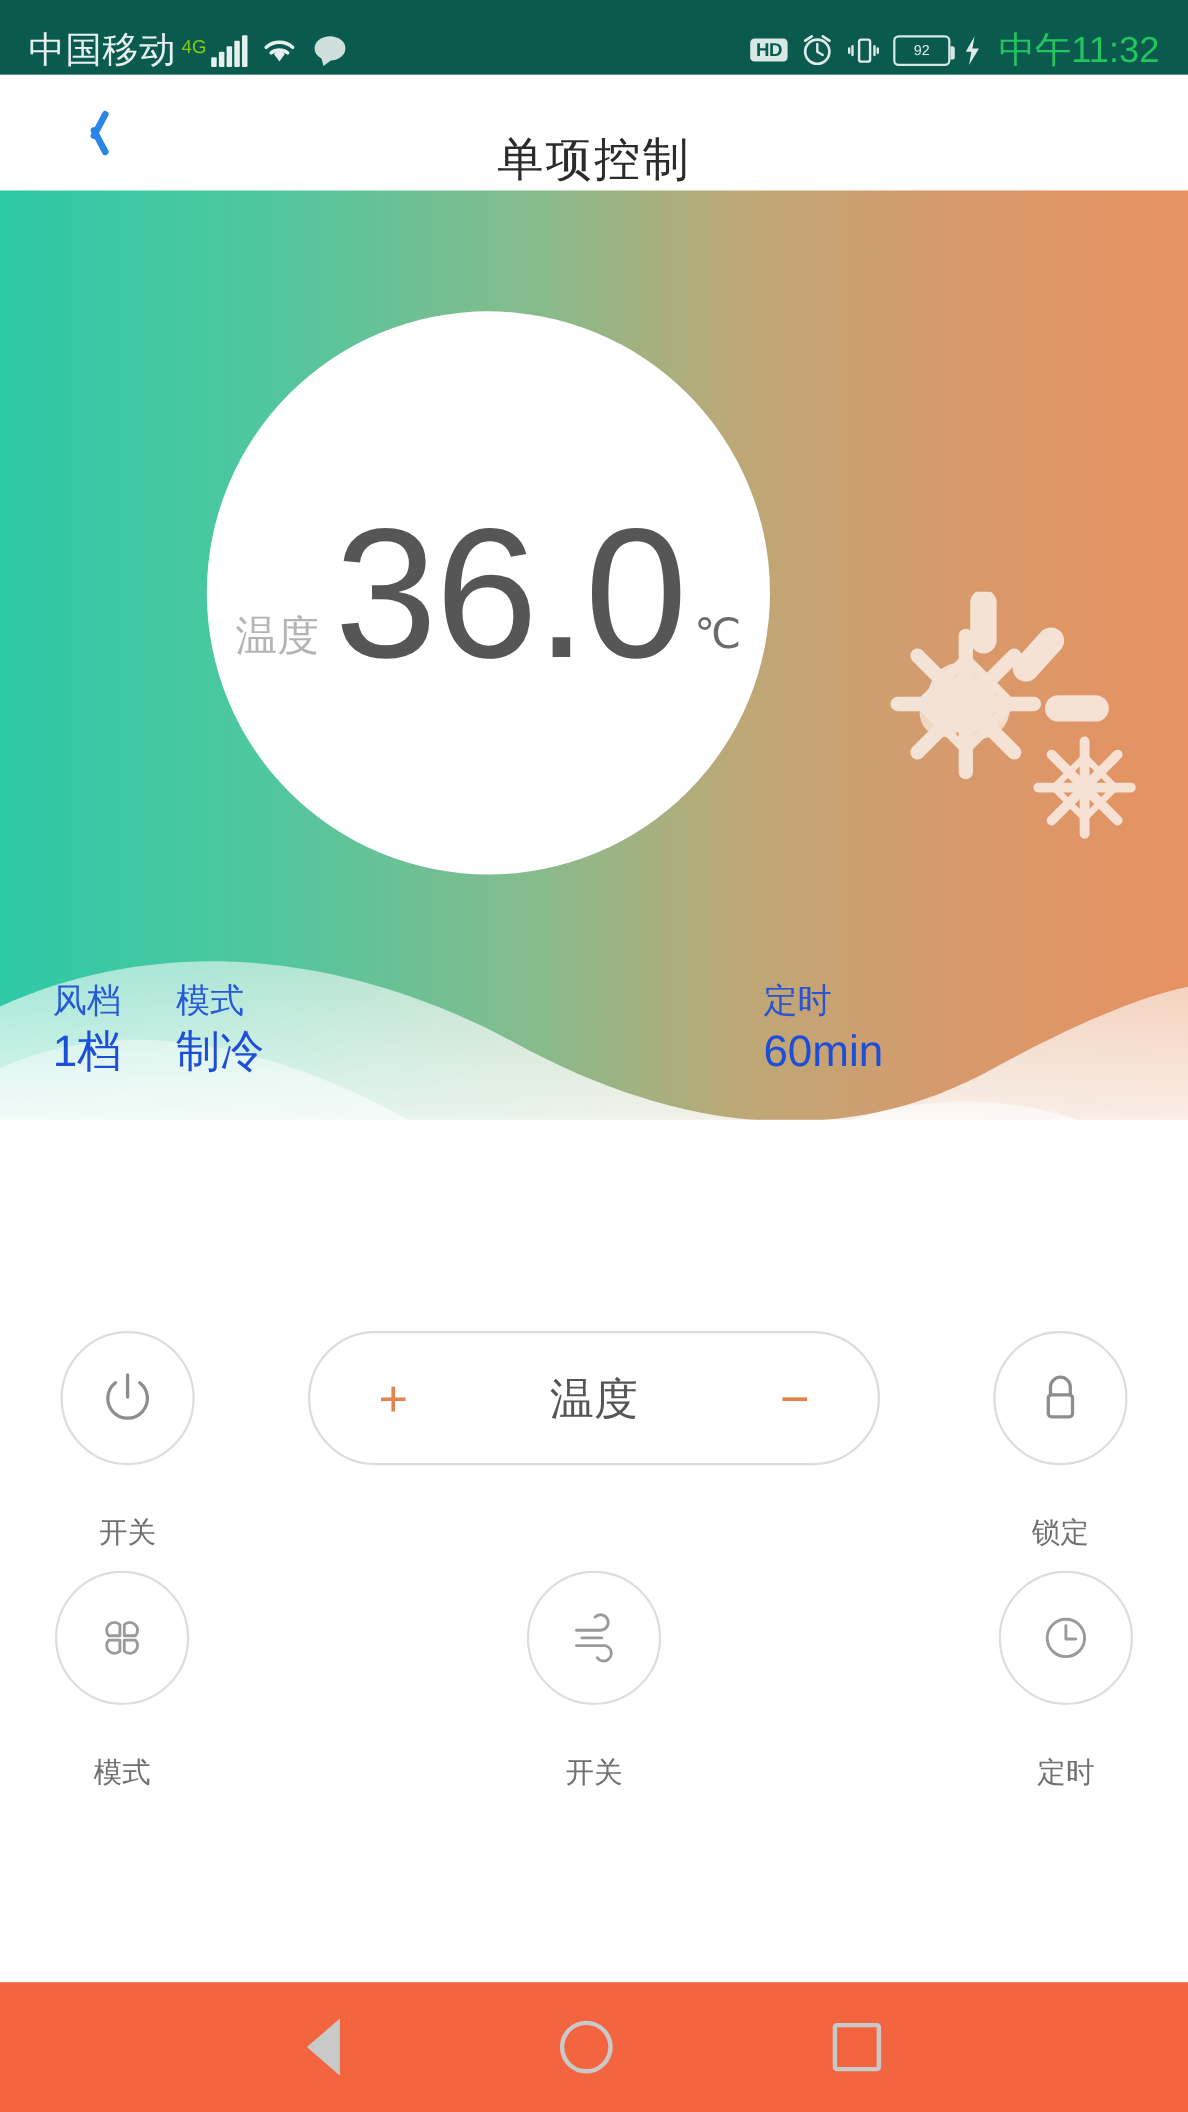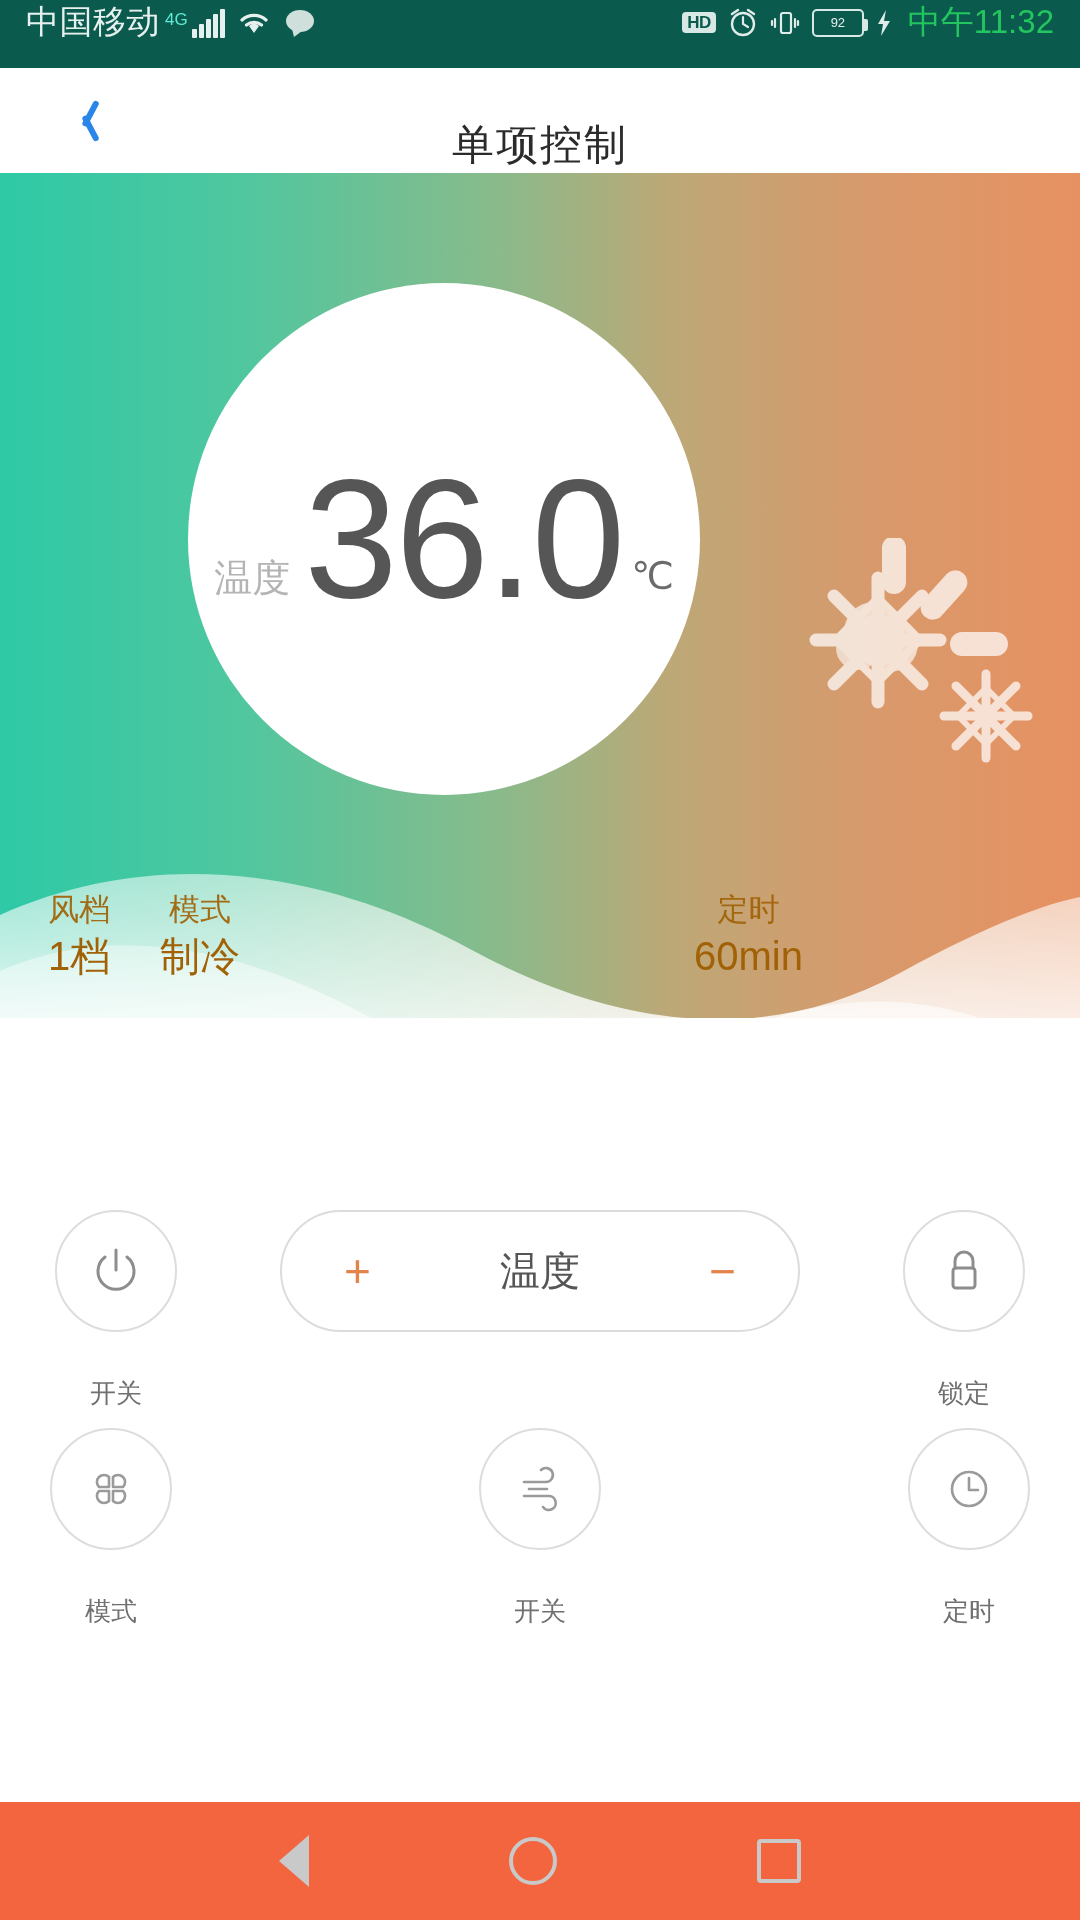--- a/index.html
+++ b/index.html
@@ -8,26 +8,26 @@
     background:#ffffff;
     font-family:"Liberation Sans","DejaVu Sans",sans-serif;
     overflow:hidden;
   }
   #app { position:relative; width:1080px; height:1920px; }
 
   
   .statusbar {
     position:absolute; top:0; left:0; width:1080px; height:68px;
     background:#0a5a4e; color:#dfece9;
-    display:flex; align-items:flex-start; justify-content:space-between;
+    display:flex; align-items:flex-end; justify-content:space-between;
     padding:0 26px;
   }
   .sb-left, .sb-right { display:flex; align-items:center; }
   .sb-carrier { font-size:33px; letter-spacing:0.5px; color:#e6f0ee; }
-  .sb-4g { font-size:17px; margin-left:5px; align-self:flex-start; margin-top:10px; color:#5eead4;}
+  .sb-4g { font-size:17px; margin-left:5px; align-self:flex-start; margin-top:10px; color:#84cc16;}
   .bars { display:flex; align-items:flex-end; margin-left:2px; height:30px; }
   .bars i { display:block; width:5px; background:#e6f0ee; margin-left:2px; border-radius:1px; }
   .bars i:nth-child(1){height:9px;} .bars i:nth-child(2){height:14px;}
   .bars i:nth-child(3){height:19px;} .bars i:nth-child(4){height:24px;} .bars i:nth-child(5){height:29px;}
   .sb-icon { margin-left:12px; display:flex; align-items:center; }
   .hd-badge {
     font-size:17px; font-weight:bold; color:#0a5a4e; background:#d8e8e4;
     border-radius:4px; padding:2px 5px; line-height:1; letter-spacing:-0.5px;
   }
   .batt {
@@ -75,21 +75,21 @@
     border-radius:50%; background:#ffffff;
     display:flex; align-items:center; justify-content:center;
   }
   .dial-inner { display:flex; align-items:baseline; }
   .dial-label { font-size:38px; color:#b4b4b4; margin-right:14px; position:relative; top:-6px;}
   .dial-value { font-size:168px; color:#565656; letter-spacing:-2px; line-height:1; font-weight:400;}
   .dial-unit { font-size:38px; color:#6b6b6b; margin-left:8px; position:relative; top:-8px;}
 
   .waves { position:absolute; left:0; top:680px; width:1080px; height:357px; }
 
-  .info { position:absolute; color:#a16207;text-align:center; }
+  .info { position:absolute; color:#1d4ed8; }
   .info .k { font-size:31px; opacity:0.92; line-height:1.25; }
   .info .v { font-size:40px; line-height:1.3; }
   #info-fan   { left:48px;  top:718px; }
   #info-mode  { left:160px; top:718px; }
   #info-timer { left:694px; top:718px; }
 
   
   .controls { position:absolute; top:1210px; left:0; width:1080px; height:570px; background:#fff;}
   .ctl-row { position:absolute; left:0; width:1080px; display:flex; }
   .ctl {

